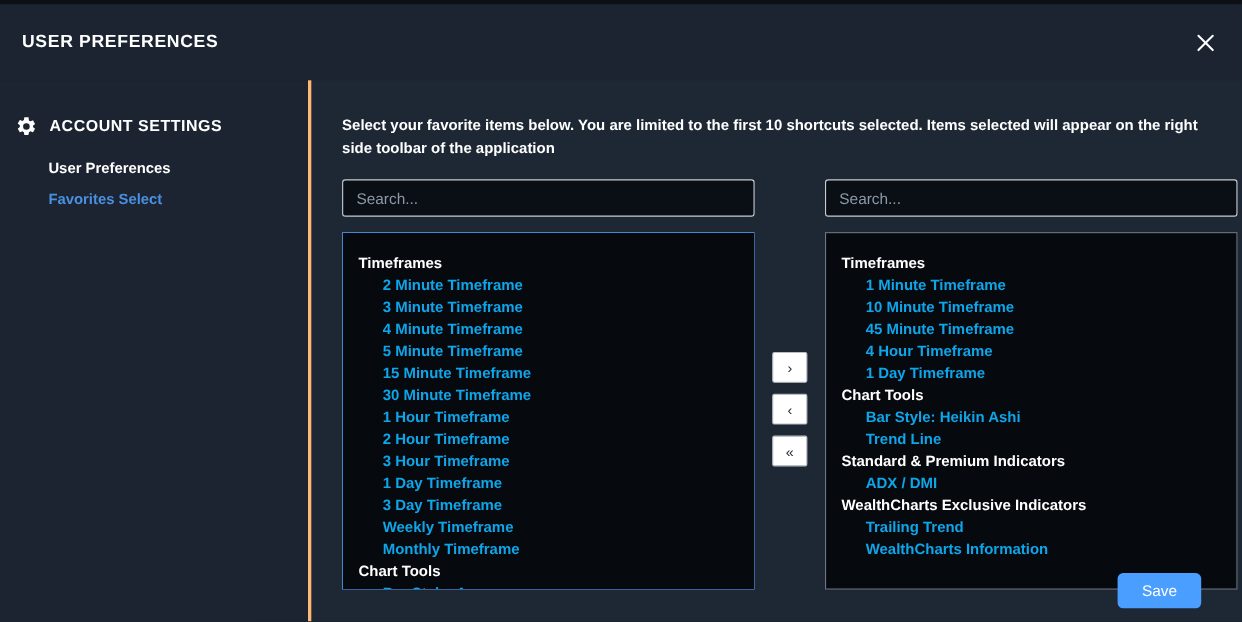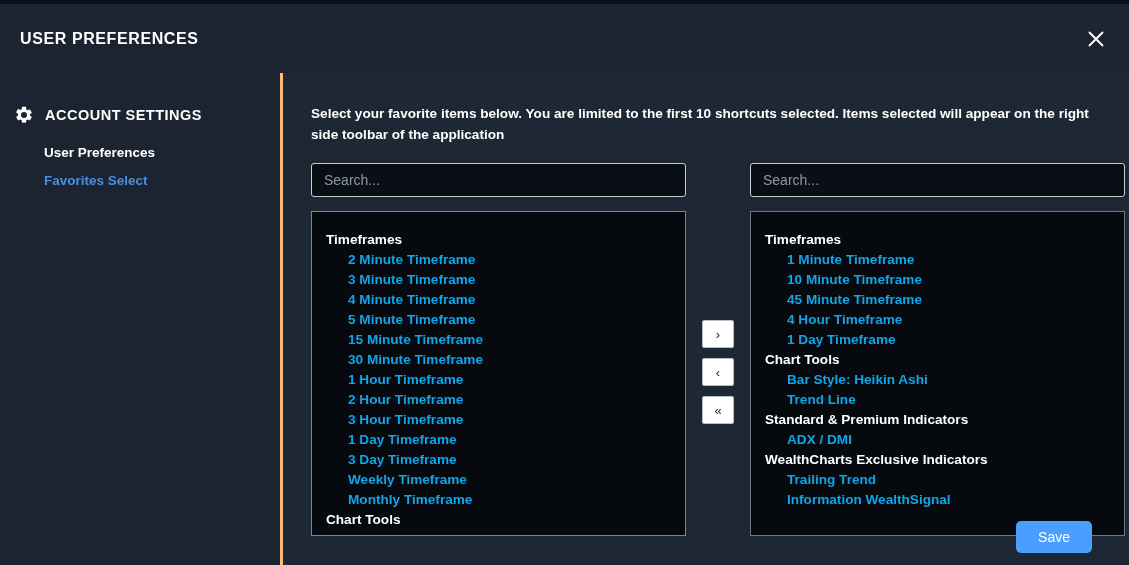--- a/index.html
+++ b/index.html
@@ -293,21 +293,21 @@
             <div class="opt">45 Minute Timeframe</div>
             <div class="opt">4 Hour Timeframe</div>
             <div class="opt">1 Day Timeframe</div>
             <div class="group-label">Chart Tools</div>
             <div class="opt">Bar Style: Heikin Ashi</div>
             <div class="opt">Trend Line</div>
             <div class="group-label">Standard &amp; Premium Indicators</div>
             <div class="opt">ADX / DMI</div>
             <div class="group-label">WealthCharts Exclusive Indicators</div>
             <div class="opt">Trailing Trend</div>
-            <div class="opt">Information WealthSignal</div>
+            <div class="opt">WealthCharts Information</div>
           </div>
         </div>
 
       </div>
     </div>
   </div>
 
   <div class="footer">
     <button class="save-btn">Save</button>
   </div>

